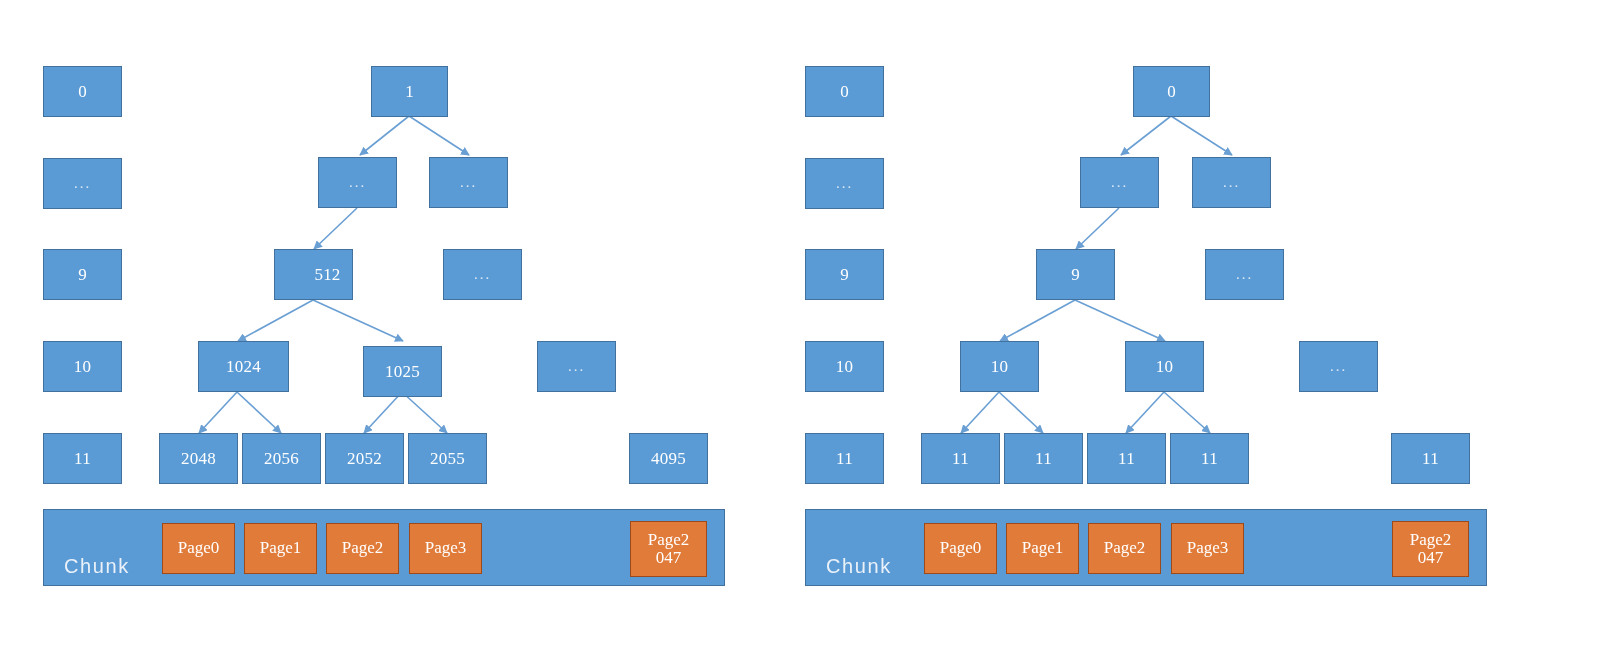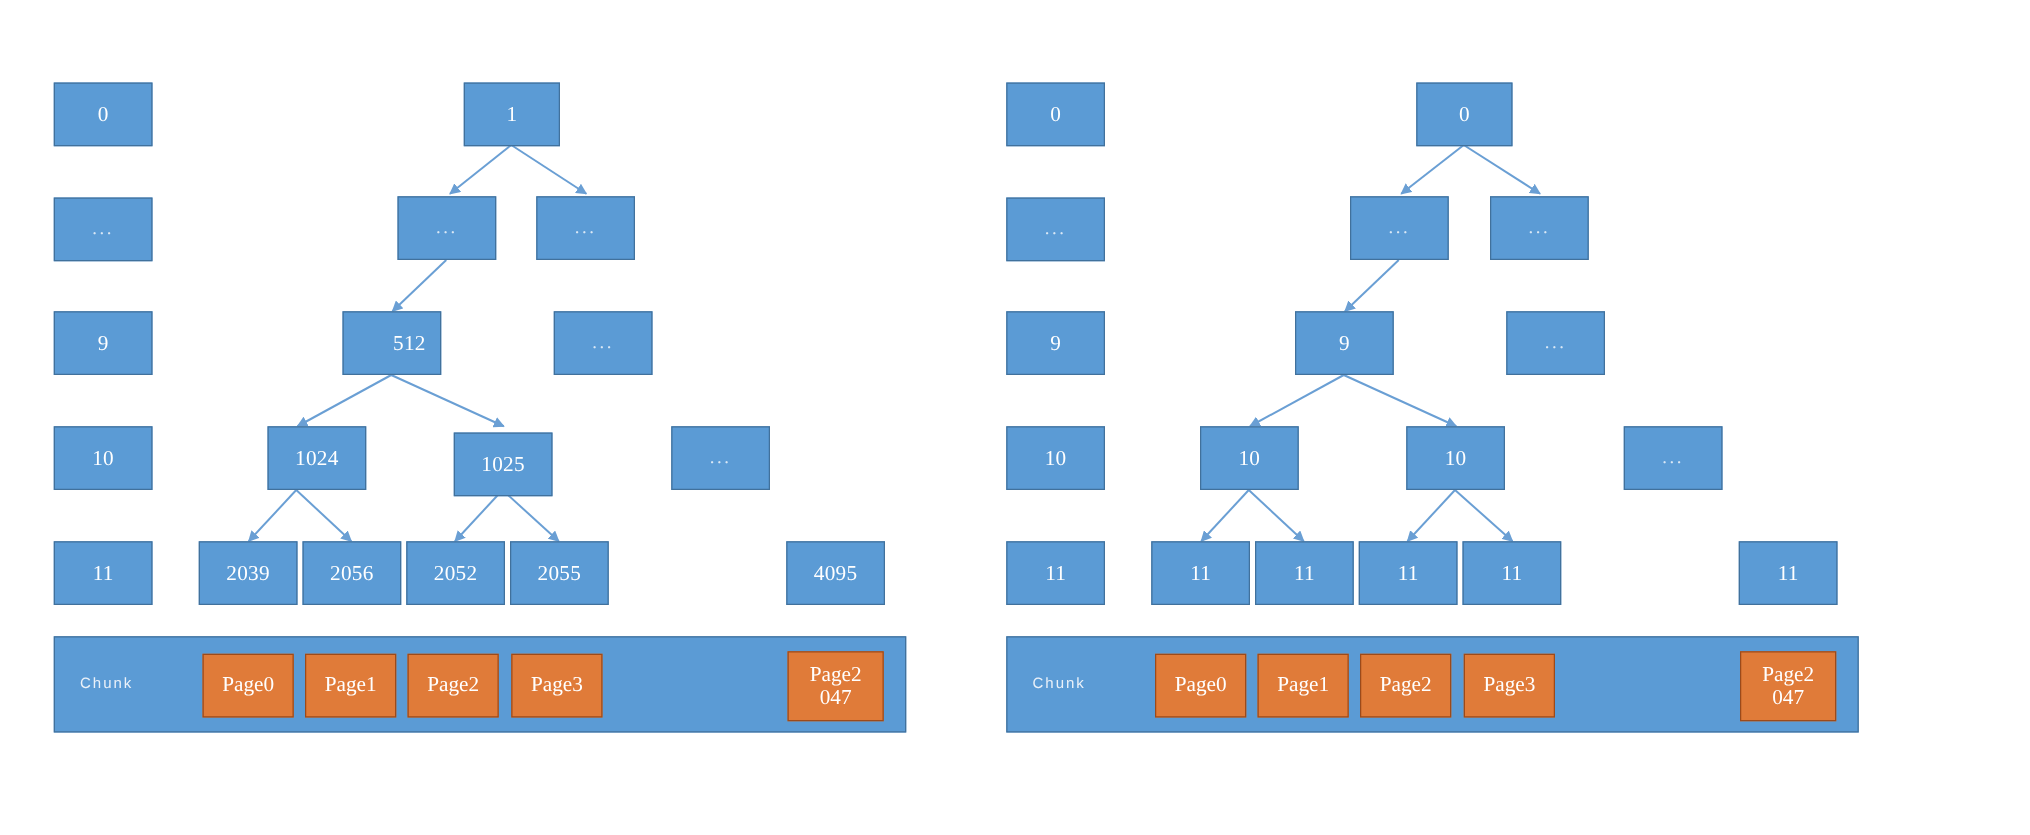--- a/index.html
+++ b/index.html
@@ -39,23 +39,24 @@
   .chunk-bar{
     position:absolute;
     box-sizing:border-box;
     background:#5B9BD5;
     border:1.5px solid #41719C;
   }
   .chunk-label{
     position:absolute;
     color:#eaf1f9;
     font-family:"Liberation Sans", sans-serif;
-    font-size:12px;
+    font-size:20px;
     letter-spacing:1.6px;
     white-space:nowrap;
+    margin-top:16px;
   }
   .page{
     position:absolute;
     box-sizing:border-box;
     background:#E07B39;
     border:1.5px solid #9C4A1A;
     color:#ffffff;
     display:flex;
     align-items:center;
     justify-content:center;
@@ -121,25 +122,25 @@
   <div class="node" style="left:43px;top:433px;width:79px;height:51px;">11</div>
 
   <div class="node" style="left:371px;top:66px;width:77px;height:51px;">1</div>
 
   <div class="node dots" style="left:318px;top:157px;width:79px;height:51px;">...</div>
   <div class="node dots" style="left:429px;top:157px;width:79px;height:51px;">...</div>
 
   <div class="node" style="left:274px;top:249px;width:79px;height:51px;padding-left:28px;">512</div>
   <div class="node dots" style="left:443px;top:249px;width:79px;height:51px;">...</div>
 
-  <div class="node" style="left:198px;top:341px;width:79px;height:51px;margin-left:16px;">1024</div>
+  <div class="node" style="left:198px;top:341px;width:91px;height:51px;">1024</div>
   <div class="node" style="left:363px;top:346px;width:79px;height:51px;">1025</div>
   <div class="node dots" style="left:537px;top:341px;width:79px;height:51px;">...</div>
 
-  <div class="node" style="left:159px;top:433px;width:79px;height:51px;">2039</div>
+  <div class="node" style="left:159px;top:433px;width:79px;height:51px;">2048</div>
   <div class="node" style="left:242px;top:433px;width:79px;height:51px;">2056</div>
   <div class="node" style="left:325px;top:433px;width:79px;height:51px;">2052</div>
   <div class="node" style="left:408px;top:433px;width:79px;height:51px;">2055</div>
   <div class="node" style="left:629px;top:433px;width:79px;height:51px;text-align:center;">4095</div>
 
   <div class="chunk-bar" style="left:43px;top:509px;width:682px;height:77px;"></div>
   <div class="chunk-label" style="left:64px;top:539px;">Chunk</div>
 
   <div class="page" style="left:162px;top:523px;width:73px;height:51px;">
     <span>Page0</span>

